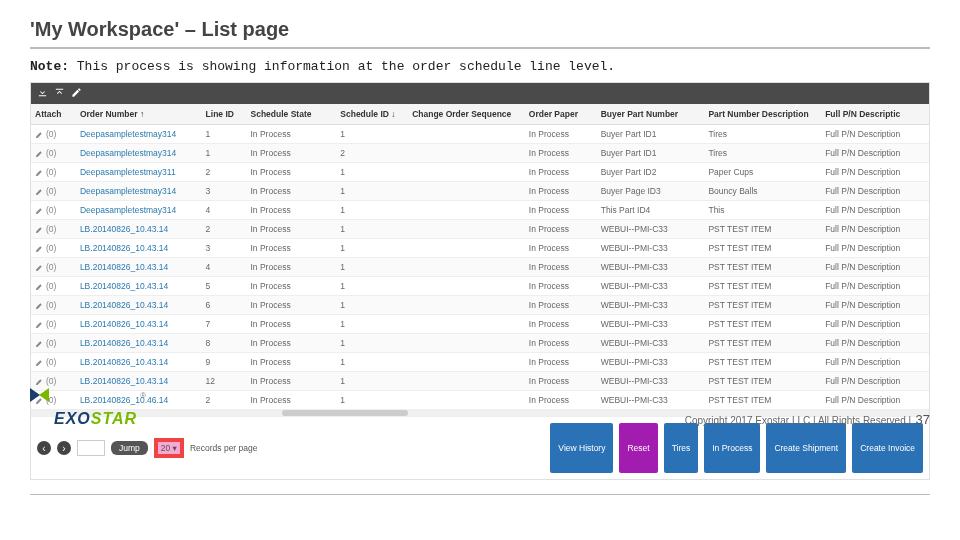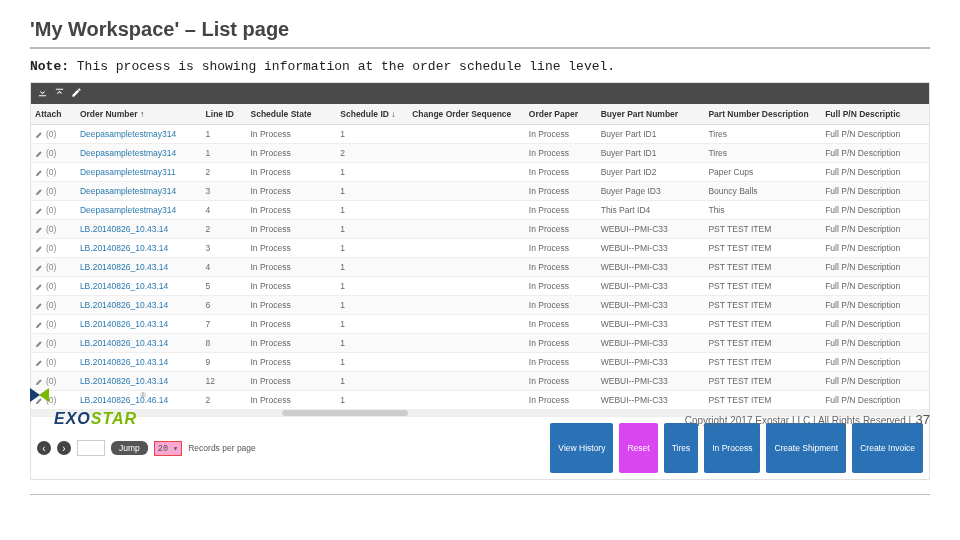--- a/index.html
+++ b/index.html
@@ -17,26 +17,26 @@
   th { background: #f5f5f5; color: #333; font-weight: 700; font-size: 8.5px; padding: 5px 4px; border-bottom: 1px solid #ddd; text-align: left; white-space: nowrap; overflow: hidden; }
   td { font-size: 8.5px; padding: 4px 4px; border-bottom: 1px solid #eee; white-space: nowrap; overflow: hidden; color: #666; }
   tr.alt td { background: #fafafa; }
   .attach-icons { color: #888; display: flex; gap: 2px; align-items: center; }
   .attach-icons svg { width: 9px; height: 9px; fill: #888; }
   .ordnum { color: #2a7ab0; }
   .footer-bar { display: flex; align-items: center; gap: 6px; padding: 6px 6px; background: #fff; border-top: 1px solid #eee; }
   .circle-btn { width: 14px; height: 14px; border-radius: 50%; background: #444; color: #fff; display: flex; align-items: center; justify-content: center; font-size: 10px; }
   .page-box { width: 28px; height: 16px; border: 1px solid #ccc; }
   .jump-btn { background: #555; color: #fff; border: none; padding: 2px 8px; font-size: 8.5px; border-radius: 6px; }
-  .sel { border: 1px solid #ef4444; padding: 1px 3px; font-size: 8.5px; background: #f9a8d4; font-family: Liberation Mono, monospace; }
+  .sel { border: 4px solid #ef4444; padding: 1px 3px; font-size: 8.5px; background: #f9a8d4; }
   .rpp { font-size: 8.5px; color: #555; }
   .spacer { flex: 1; }
   .btn { border: none; padding: 20px 8px; font-size: 8.5px; color: #fff; border-radius: 2px; text-align: right; }
   .btn-blue { background: #2a72b5; }
-  .btn-gray { background: #d946ef; }
+  .btn-gray { background: #a21caf; }
   .scroll-ind { height: 6px; background: #f0f0f0; position: relative; }
   .scroll-thumb { position: absolute; left: 28%; width: 14%; top: 0; bottom: 0; background: #ccc; border-radius: 3px; }
   .bottom-rule { border: none; border-top: 1.5px solid #bbb; margin-top: 14px; }
   .slide-footer { position: absolute; bottom: 12px; left: 30px; right: 30px; display: flex; justify-content: space-between; align-items: flex-end; }
   .logo { display: flex; align-items: center; gap: 1px; }
   .logo .half { width: 10px; height: 14px; }
   .logo .blue { background: #1a3e6e; clip-path: polygon(0 0, 100% 50%, 0 100%); }
   .logo .green { background: #7ab800; clip-path: polygon(100% 0, 0 50%, 100% 100%); margin-left: -2px; }
   .logo-text { font-weight: 900; font-size: 16px; letter-spacing: 1px; margin-left: 4px; font-style: italic; margin-top: 48px; }
   .logo-text .b { color: #1a3e6e; }

